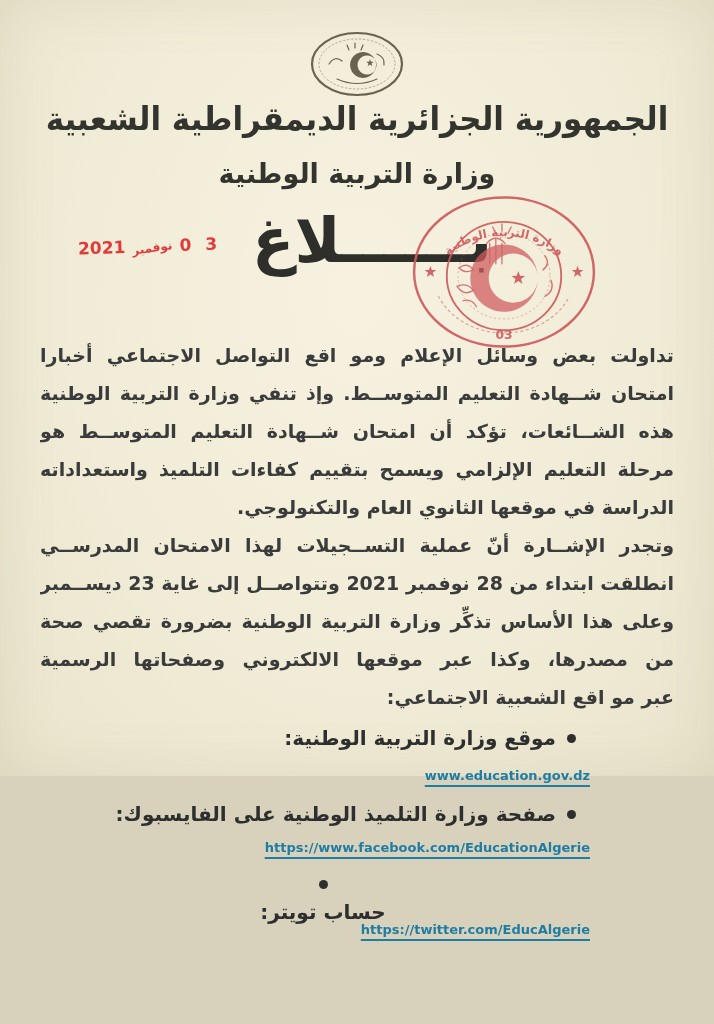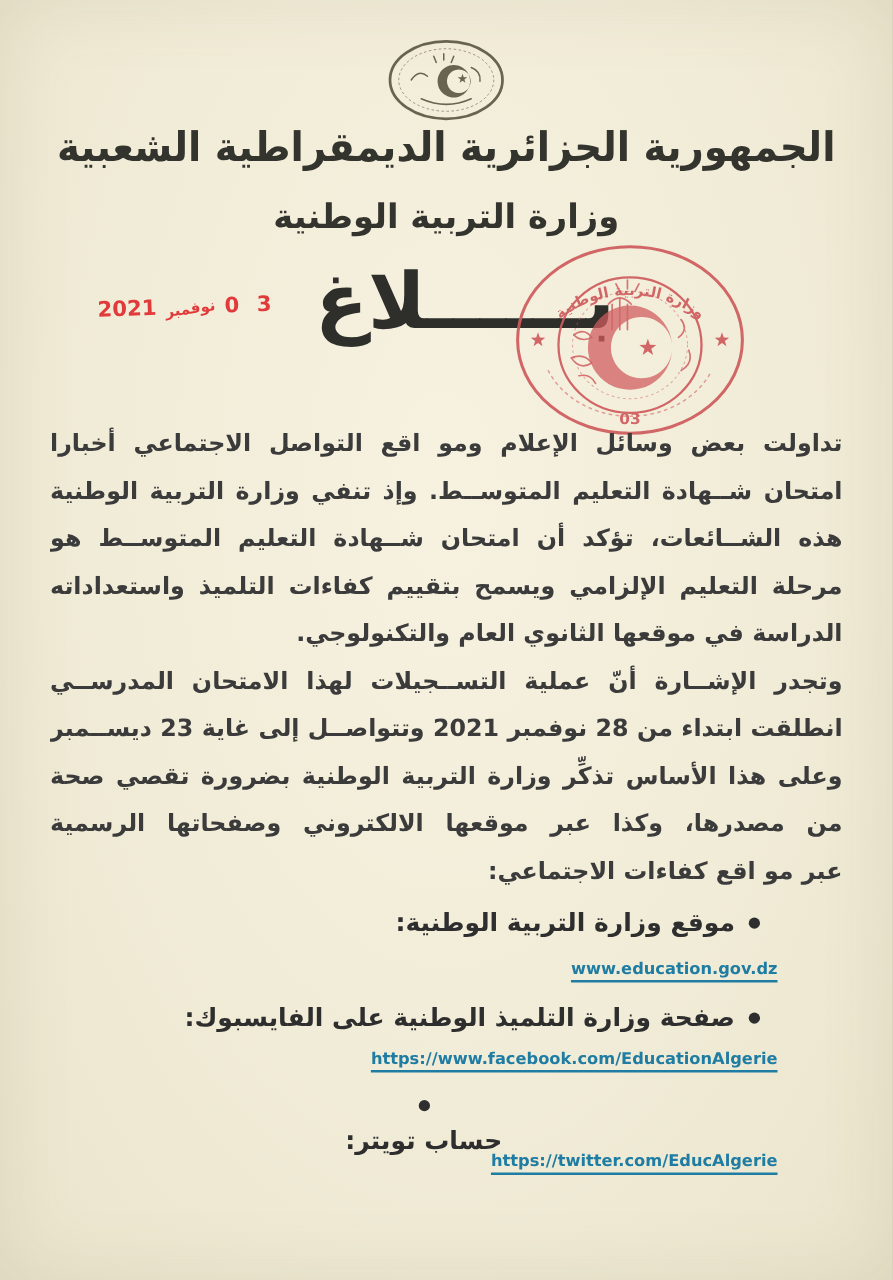--- a/index.html
+++ b/index.html
@@ -2,21 +2,21 @@
 <html lang="ar" dir="rtl"><head>
 <meta charset="utf-8">
 <style>
   html,body{margin:0;padding:0;}
   body{
     width:714px;height:1024px;overflow:hidden;
     font-family:"DejaVu Sans",sans-serif;
     background:#d8d2bd;
   }
   .page{
-    position:relative;width:714px;height:1024px;
+    position:relative;width:714px;height:776px;
     background:radial-gradient(ellipse at 50% 38%, #f7f2e0 0%, #f1ecd7 55%, #eae4cd 100%);
     box-shadow:inset 0 0 60px rgba(120,110,70,.12);
   }
   
   .emblem-wrap{position:absolute;top:26px;left:0;right:0;display:flex;justify-content:center;}
   .emblem-wrap svg{opacity:.88;}
   .title-republic{
     position:absolute;top:100px;left:0;right:0;text-align:center;
     font-size:31px;font-weight:bold;color:#34342e;
     transform:scaleY(1.05);letter-spacing:0;
@@ -42,21 +42,21 @@
   }
   .round-stamp{position:absolute;top:194px;left:410px;opacity:.92;}
   
   .body-text{
     position:absolute;top:336px;left:40px;right:40px;
     direction:rtl;color:#3b3b3b;font-weight:bold;font-size:19px;
   }
   .bline{height:38px;line-height:38px;text-align:right;white-space:nowrap;}
   .bline.just{text-align:justify;text-align-last:justify;white-space:normal;height:38px;overflow:hidden;}
   
-  .links-section{position:absolute;top:722px;left:40px;right:24px;direction:rtl;}
+  .links-section{position:absolute;top:722px;left:40px;right:56px;direction:rtl;}
   .bullet-line{
     display:flex;align-items:center;gap:11px;height:32px;
     padding-right:82px;color:#2e2e2e;font-weight:bold;font-size:20px;
   }
   .bullet-line.b3{padding-right:52px;flex-direction:column;}
   .dot{width:9px;height:9px;border-radius:50%;background:#2e2e2e;flex:0 0 auto;}
   .link-line{
     direction:ltr;text-align:right;padding-right:68px;height:32px;line-height:32px;
     font-size:13px;font-weight:bold;
   }
@@ -135,21 +135,21 @@
   <div class="body-text">
     <div class="bline just">تداولت بعض وسائل الإعلام ومو اقع التواصل الاجتماعي أخبارا مفادها إلغاء</div>
     <div class="bline just">امتحان شــهادة التعليم المتوســط. وإذ تنفي وزارة التربية الوطنية نفيا قاطعا</div>
     <div class="bline just">هذه الشــائعات، تؤكد أن امتحان شــهادة التعليم المتوســط هو امتحان يُتوّج</div>
     <div class="bline just">مرحلة التعليم الإلزامي ويسمح بتقييم كفاءات التلميذ واستعداداته لمواصلة</div>
     <div class="bline">الدراسة في موقعها الثانوي العام والتكنولوجي.</div>
     <div class="bline just">وتجدر الإشــارة أنّ عملية التســجيلات لهذا الامتحان المدرســي الوطني قد</div>
     <div class="bline just">انطلقت ابتداء من 28 نوفمبر 2021 وتتواصــل إلى غاية 23 ديســمبر 2021.</div>
     <div class="bline just">وعلى هذا الأساس تذكِّر وزارة التربية الوطنية بضرورة تقصي صحة المعلومات</div>
     <div class="bline just">من مصدرها، وكذا عبر موقعها الالكتروني وصفحاتها الرسمية الموثَّقة الوحيدة</div>
-    <div class="bline">عبر مو اقع كفاءات الاجتماعي:</div>
+    <div class="bline">عبر مو اقع الشعبية الاجتماعي:</div>
   </div>
 
   <div class="links-section">
 
     <div class="bullet-line">
       <span class="dot"></span>
       <span>موقع وزارة التربية الوطنية:</span>
     </div>
     <div class="link-line sp1">
       <span class="url">www.education.gov.dz</span>

